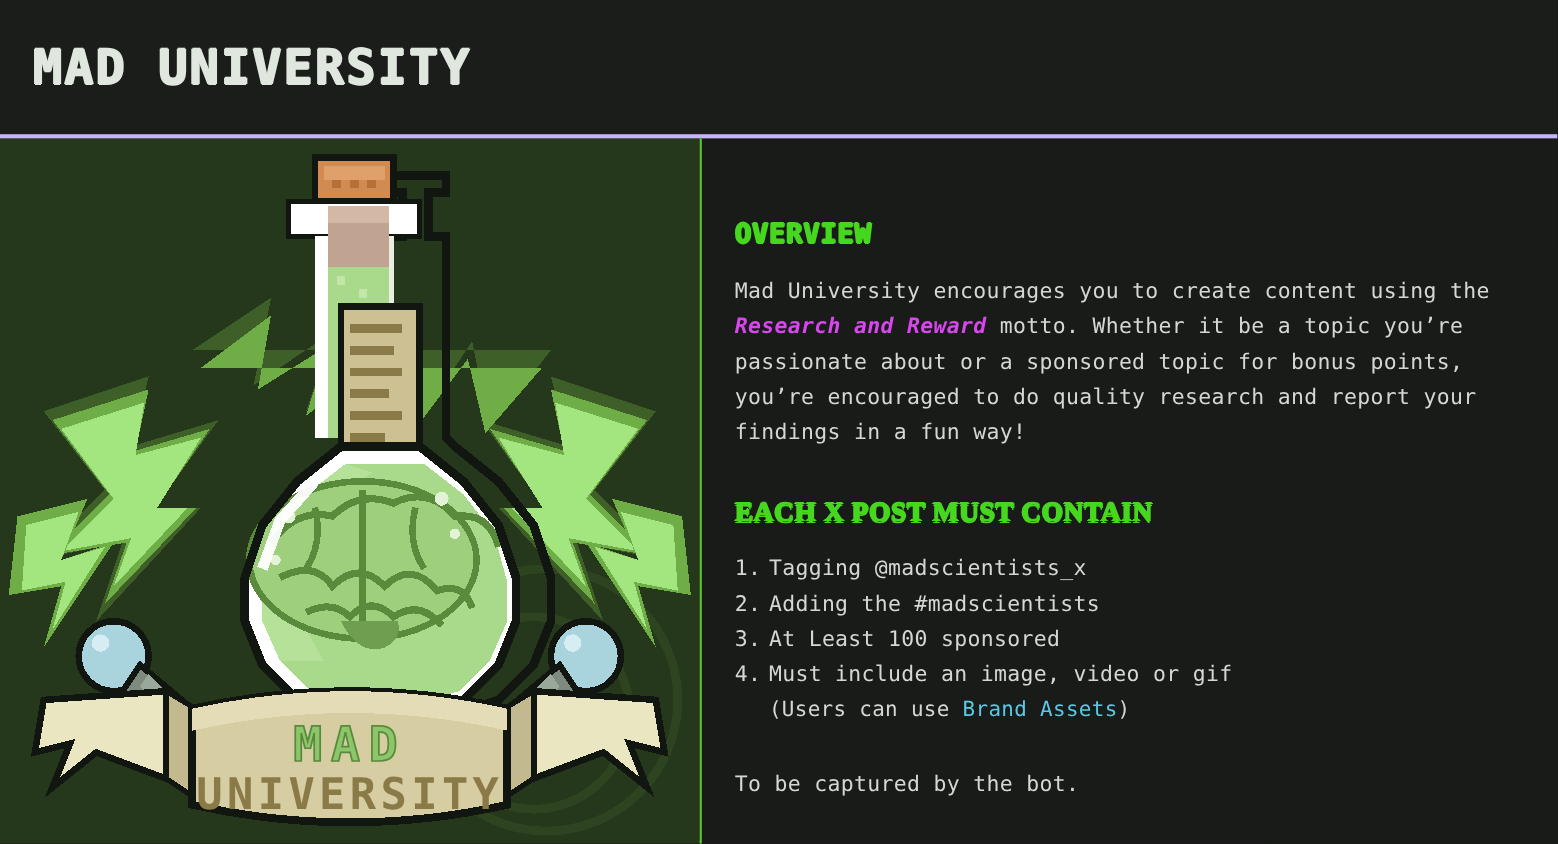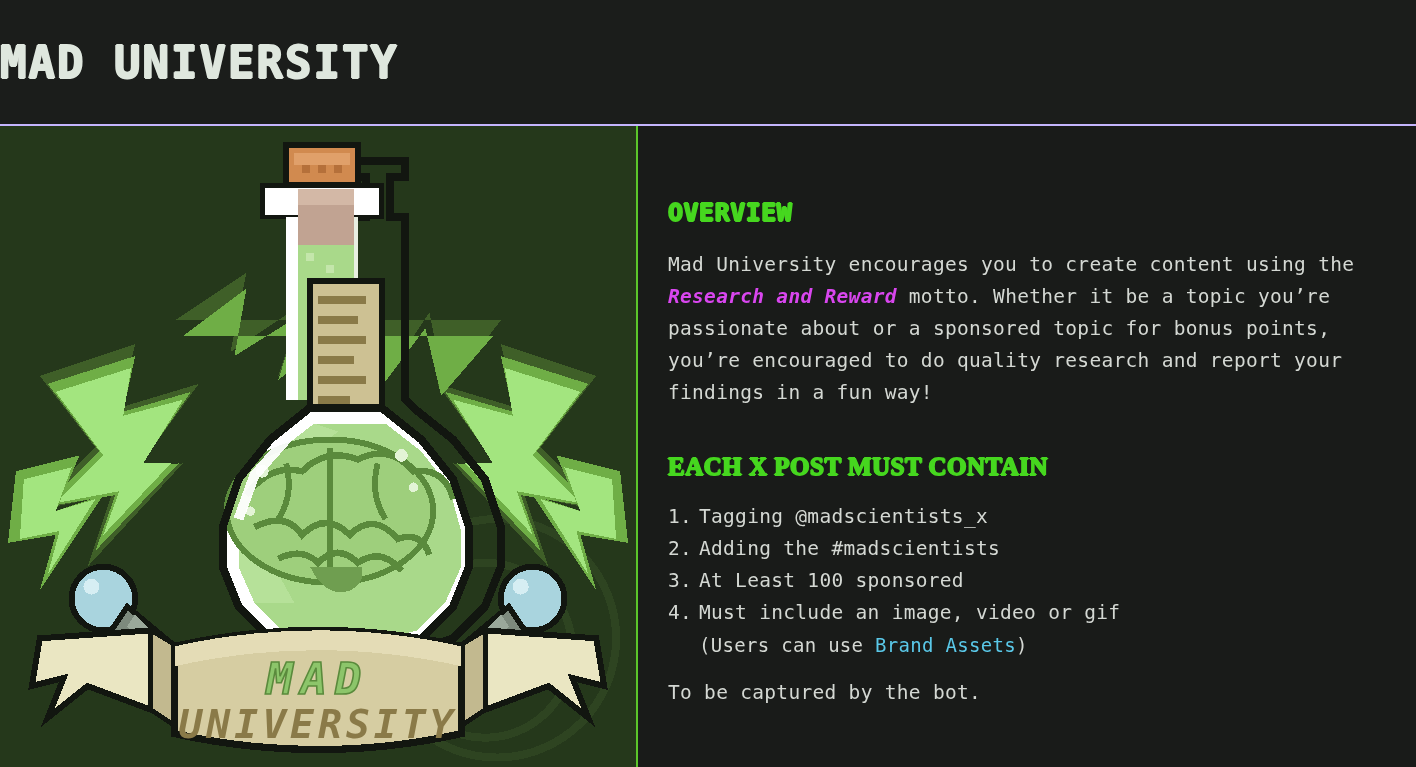--- a/index.html
+++ b/index.html
@@ -8,22 +8,23 @@
     background:#191b19;
     font-family:"DejaVu Sans Mono", monospace;
     overflow:hidden;
   }
   #app { width:1416px; height:767px; display:flex; flex-direction:column; }
 
   
   .header {
     height:126px; flex:0 0 126px;
     background:#1b1d1b;
-    border-bottom:2px solid #c4b5fd;
+    border-bottom:4px solid #c4b5fd;
     display:flex; align-items:center;
+    padding-left:30px;
     text-align:right;
   }
   .page-title {
     font-family:"DejaVu Sans Mono", monospace;
     font-size:44px;
     font-weight:700;
     letter-spacing:2px;
     color:#dfe7de;
     text-transform:uppercase;
     
@@ -37,21 +38,21 @@
   
   .body-split { flex:1 1 auto; display:flex; min-height:0; }
 
   
   .art-panel {
     width:638px; flex:0 0 638px;
     background:#25381b;
     border-right:2px solid #5bc62a;
     position:relative;
     overflow:hidden;
-    display:flex; align-items:flex-end; justify-content:center;font-style:italic;
+    display:flex; align-items:flex-start; justify-content:center;
   }
   .art-panel svg { display:block; width:638px; height:639px; image-rendering:pixelated; }
 
   
   .content-panel {
     flex:1 1 auto;
     background:#191b19;
     padding:72px 44px 0 30px;
     overflow:hidden;
   }
@@ -84,21 +85,21 @@
     line-height:32px;
     color:#d4d8d3;
     letter-spacing:0.3px;
   }
   .req-list li { display:flex; }
   .req-num { width:31px; flex:0 0 31px; }
   .sub-note { margin-top:0; padding-left:31px; font-size:19px;
               line-height:32px; color:#d4d8d3; letter-spacing:0.3px; }
   .brand-link { color:#5ac8e8; text-decoration:none; }
   .footer-note {
-    margin-top:16px;
+    margin-top:36px;
     font-size:19.5px; line-height:32px;
     color:#d4d8d3; letter-spacing:0.3px;
   }
 </style>
 </head>
 <body>
 
 <div id="app">
 
   <div class="header">

